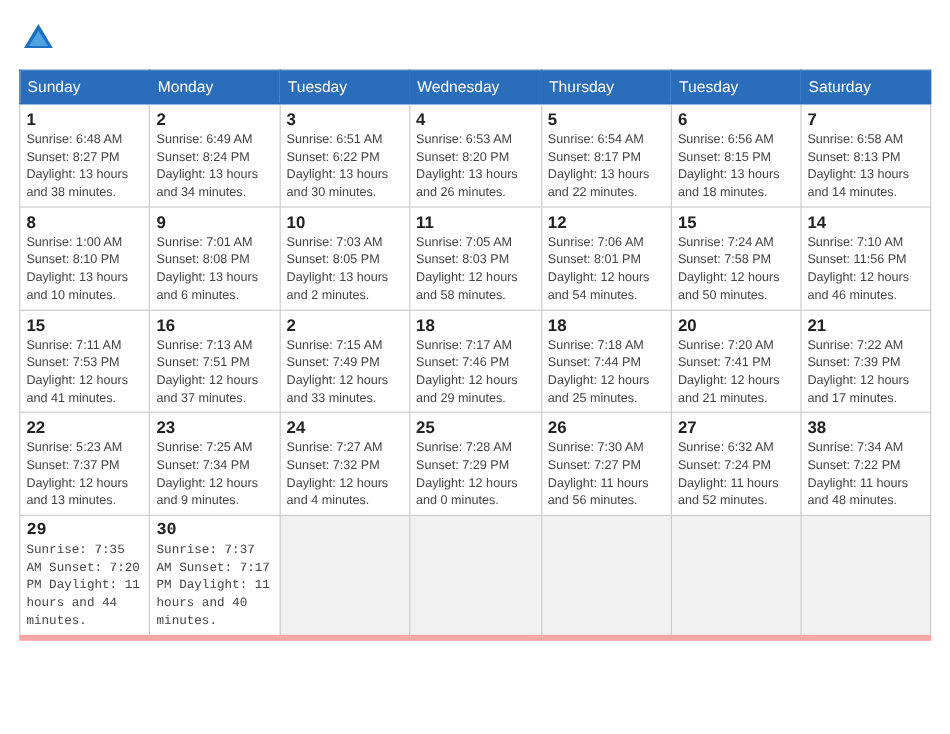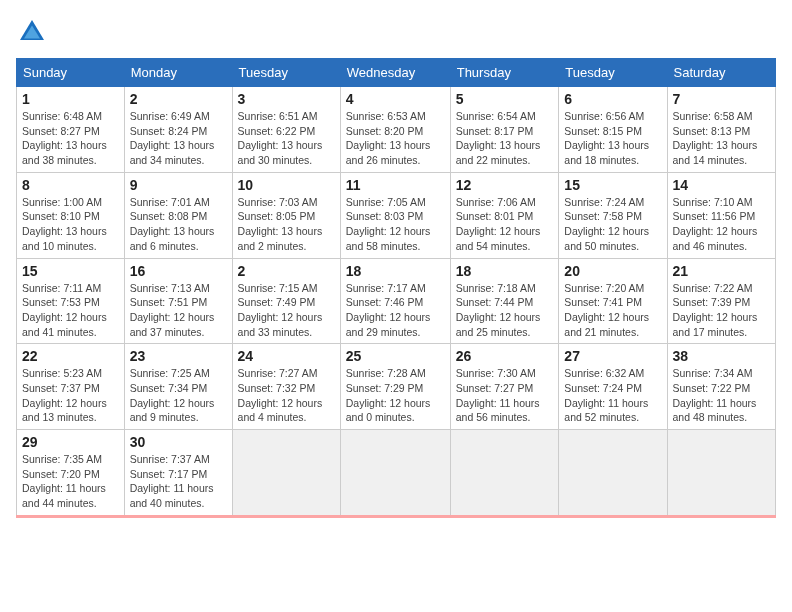--- a/index.html
+++ b/index.html
@@ -83,21 +83,22 @@
       color: #222;
       display: block;
       margin-bottom: 2px;
     }
     .day-info {
       color: #444;
       font-size: 10.5px;
       line-height: 1.4;
     }
     .calendar tr:last-child td {
-      border-bottom: 3px solid #fca5a5;
+      border-bottom: 5px solid #fca5a5;
+      font-family: Liberation Mono, monospace;
     }
   </style>
 </head>
 <body>
 
 <div class="header">
   <div class="logo">
     <svg class="logo-icon" viewBox="0 0 40 40">
       <polygon points="20,5 35,30 5,30" fill="#1a6fbf"></polygon>
       <polygon points="20,12 30,28 10,28" fill="#4fa3e0"></polygon>

